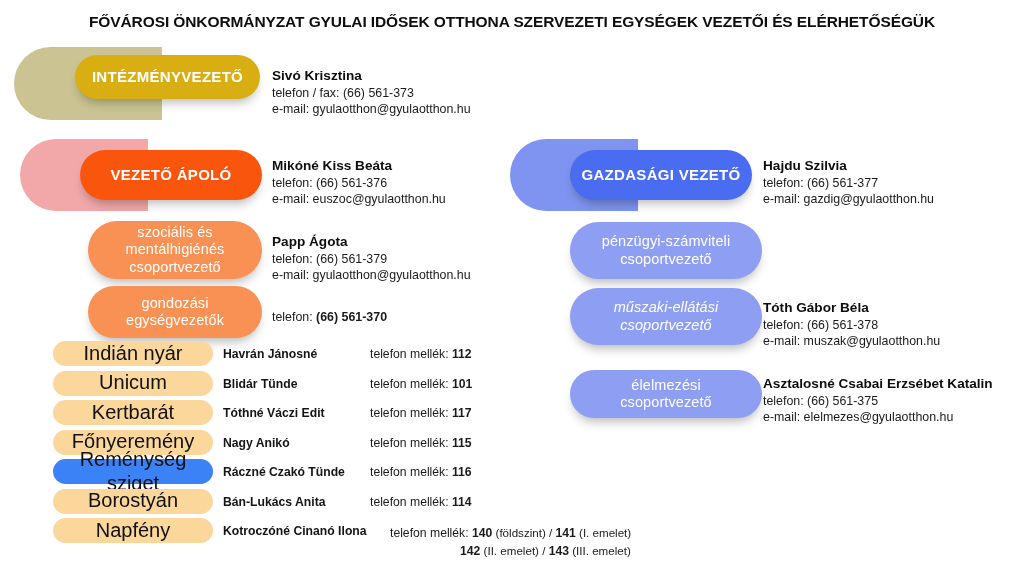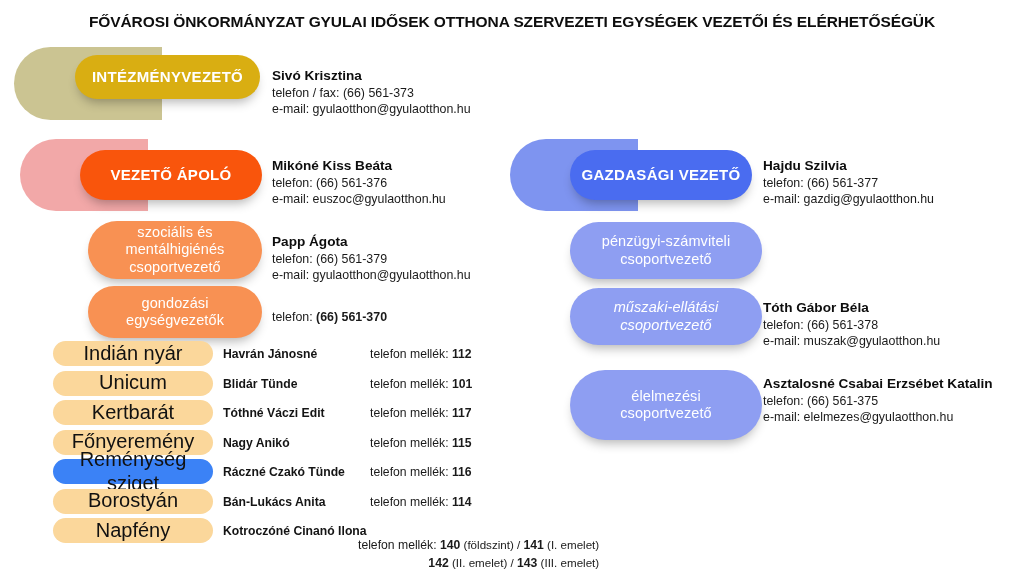--- a/index.html
+++ b/index.html
@@ -50,21 +50,21 @@
     box-shadow:none;
   }
 
   
   .contact{position:absolute;font-size:12.4px;line-height:16.4px;color:#1a1a1a;white-space:nowrap;margin-top:8px;}
   .contact .who{font-weight:bold;font-size:13.6px;line-height:19px;color:#0d0d0d;}
   .contact .ln{font-weight:normal;}
 
   
   .u-name{position:absolute;font-size:12.2px;font-weight:bold;color:#141414;white-space:nowrap;}
-  .u-ext{position:absolute;font-size:12.2px;color:#1a1a1a;white-space:nowrap;text-align:right;}
+  .u-ext{position:absolute;font-size:12.2px;color:#1a1a1a;white-space:nowrap;}
   .u-ext b{font-weight:bold;}
   .u-ext .sm{font-size:11.6px;}
 </style>
 </head>
 <body>
 
 <div class="stage">
 
   <div id="page-title">FŐVÁROSI ÖNKORMÁNYZAT GYULAI IDŐSEK OTTHONA SZERVEZETI EGYSÉGEK VEZETŐI ÉS ELÉRHETŐSÉGÜK</div>
 
@@ -135,21 +135,21 @@
       <div>műszaki-ellátási</div>
       <div>csoportvezető</div>
     </div>
   </div>
   <div class="contact" style="left:763px;top:290px;">
     <div class="who">Tóth Gábor Béla</div>
     <div class="ln">telefon: (66) 561-378</div>
     <div class="ln">e-mail: muszak@gyulaotthon.hu</div>
   </div>
 
-  <div class="pill lvl2" style="left:570px;top:370px;width:192px;height:70px;background:#8e9ef2;">
+  <div class="pill lvl2" style="left:570px;top:370px;width:192px;height:48px;background:#8e9ef2;">
     <div>
       <div>élelmezési</div>
       <div>csoportvezető</div>
     </div>
   </div>
   <div class="contact" style="left:763px;top:366px;">
     <div class="who">Asztalosné Csabai Erzsébet Katalin</div>
     <div class="ln">telefon: (66) 561-375</div>
     <div class="ln">e-mail: elelmezes@gyulaotthon.hu</div>
   </div>
@@ -182,16 +182,16 @@
       <div class="u-ext" style="left: 370px; top: 465px;"><span>telefon mellék: </span><b>116</b></div>
       <div class="pill unit" style="left: 53px; top: 488.5px; width: 160px; height: 25px; background: rgb(251, 215, 155);">
         <span>Borostyán</span>
       </div>
       <div class="u-name" style="left: 223px; top: 494.5px;">Bán-Lukács Anita</div>
       <div class="u-ext" style="left: 370px; top: 494.5px;"><span>telefon mellék: </span><b>114</b></div>
       <div class="pill unit" style="left: 53px; top: 518px; width: 160px; height: 25px; background: rgb(251, 215, 155);">
         <span>Napfény</span>
       </div>
       <div class="u-name" style="left: 223px; top: 524px;">Kotroczóné Cinanó Ilona</div>
-      <div class="u-ext" style="left: 358px; top: 524px; line-height: 18px; margin-top: 12px;"><span>telefon mellék: </span><b>140</b><span class="sm"> (földszint) / </span><b>141</b><span class="sm"> (I. emelet)</span><br><span style="display:inline-block;width:70px"></span><b>142</b><span class="sm"> (II. emelet) / </span><b>143</b><span class="sm"> (III. emelet)</span></div>
+      <div class="u-ext" style="left: 390px; top: 524px; line-height: 18px;"><span>telefon mellék: </span><b>140</b><span class="sm"> (földszint) / </span><b>141</b><span class="sm"> (I. emelet)</span><br><span style="display:inline-block;width:70px"></span><b>142</b><span class="sm"> (II. emelet) / </span><b>143</b><span class="sm"> (III. emelet)</span></div>
     </div>
 
 </div>
 
 </body></html>

